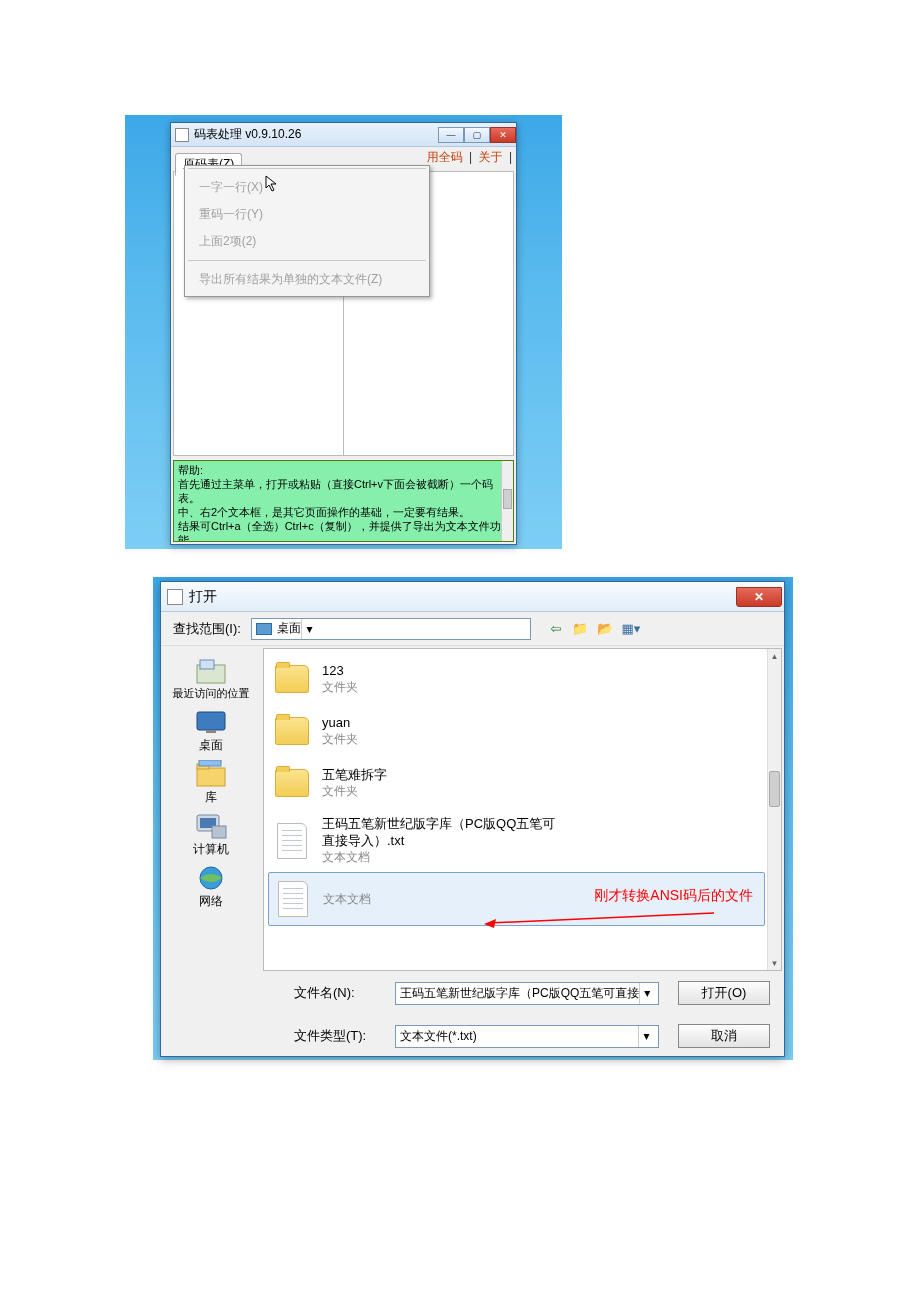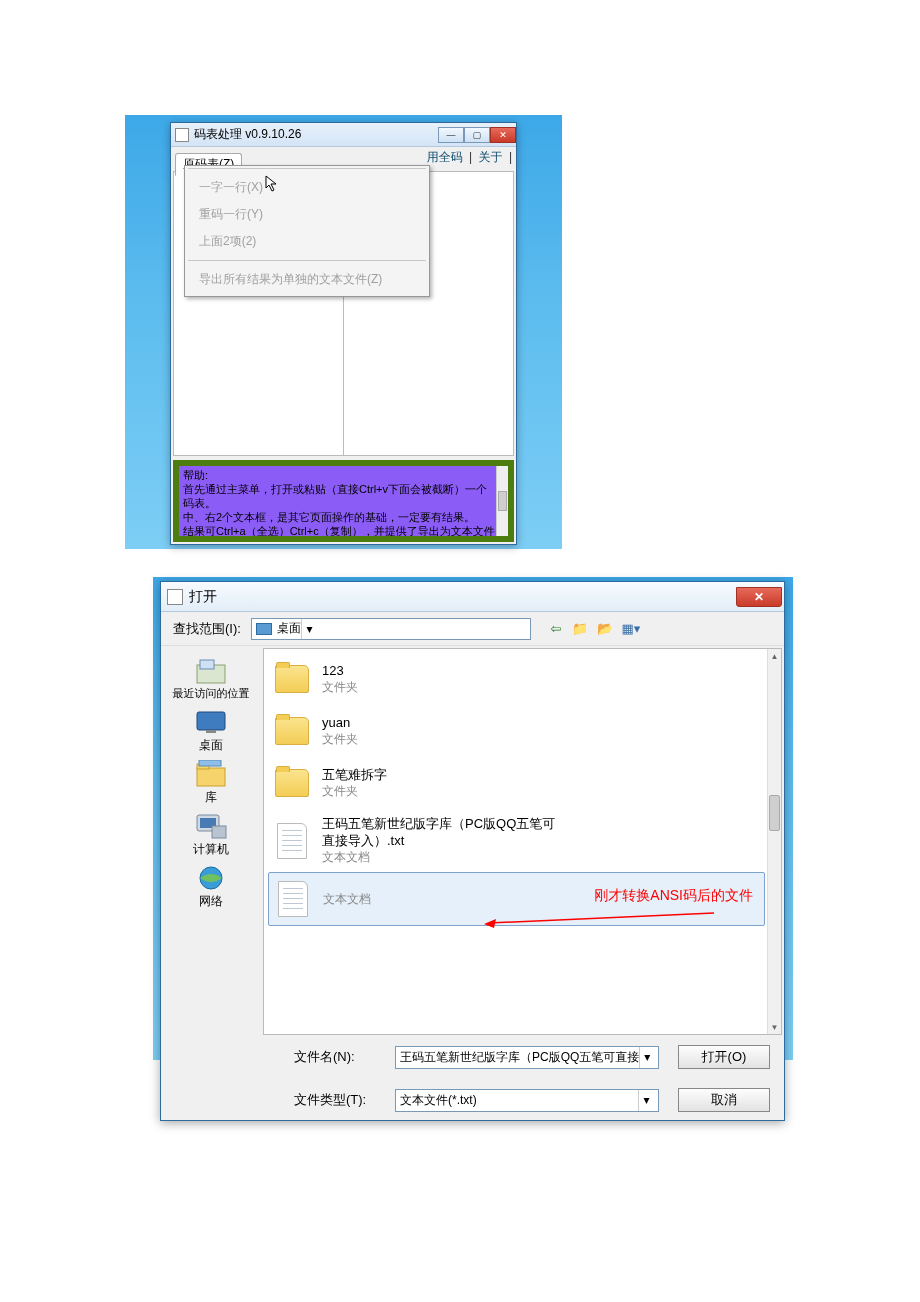--- a/index.html
+++ b/index.html
@@ -57,21 +57,21 @@
       background: #fff;
       border-radius: 3px 3px 0 0;
       position: relative; top: 7px;
     }
     .partial-menu {
       position: absolute;
       right: 4px; top: 26px;
       font-size: 12px;
       color: #333;
     }
-    .partial-menu span { margin: 0 3px; color: #0c4a6e; }
+    .partial-menu span { margin: 0 3px; color: #c2410c; }
 
     .dropdown {
       position: absolute;
       left: 184px; top: 165px;
       width: 246px;
       background: #f4f4f4;
       border: 1px solid #979797;
       box-shadow: 2px 2px 4px rgba(0,0,0,0.3);
       font-size: 12px;
       z-index: 100;
@@ -95,22 +95,22 @@
     .workarea .col {
       flex: 1;
       border-right: 1px solid #bbb;
     }
     .workarea .col:last-child { border-right: none; }
 
     .helpbox {
       position: relative;
       margin: 2px;
       height: 82px;
-      background: #8b5cf6;
-      border: 6px solid #4d7c0f;
+      background: #86efac;
+      border: 1px solid #4d7c0f;
       font-size: 11px;
       line-height: 14px;
       padding: 2px 12px 2px 4px;
       overflow: hidden;
       font-family: SimSun, monospace;
     }
     .helpbox .scroll {
       position: absolute; right: 0; top: 0; bottom: 0; width: 12px;
       background: #efefef;
       border-left: 1px solid #ccc;
@@ -126,21 +126,21 @@
       position: absolute;
       left: 265px; top: 175px;
       width: 14px; height: 18px;
       z-index: 200;
       pointer-events: none;
     }
 
     
     .win2 {
       position: absolute;
-      left: 160px; top: 581px; width: 625px; height: 540px;
+      left: 160px; top: 581px; width: 625px; height: 476px;
       border: 1px solid #2d6aa0;
       background: #f0f0f0;
       box-shadow: 0 2px 10px rgba(0,0,0,0.35);
       display: flex; flex-direction: column;
     }
     .titlebar2 {
       height: 30px;
       background: linear-gradient(180deg, #f8fbfe 0%, #e2edf8 100%);
       border-bottom: 1px solid #b5c8dc;
       display: flex; align-items: center;

